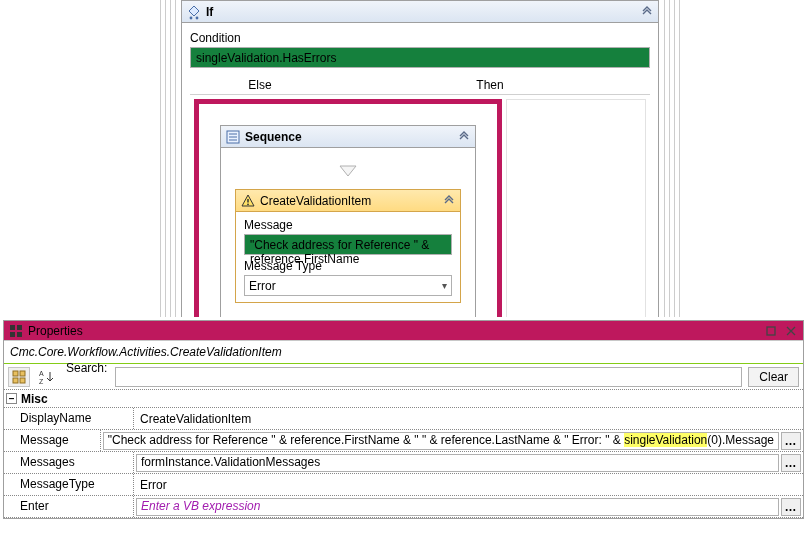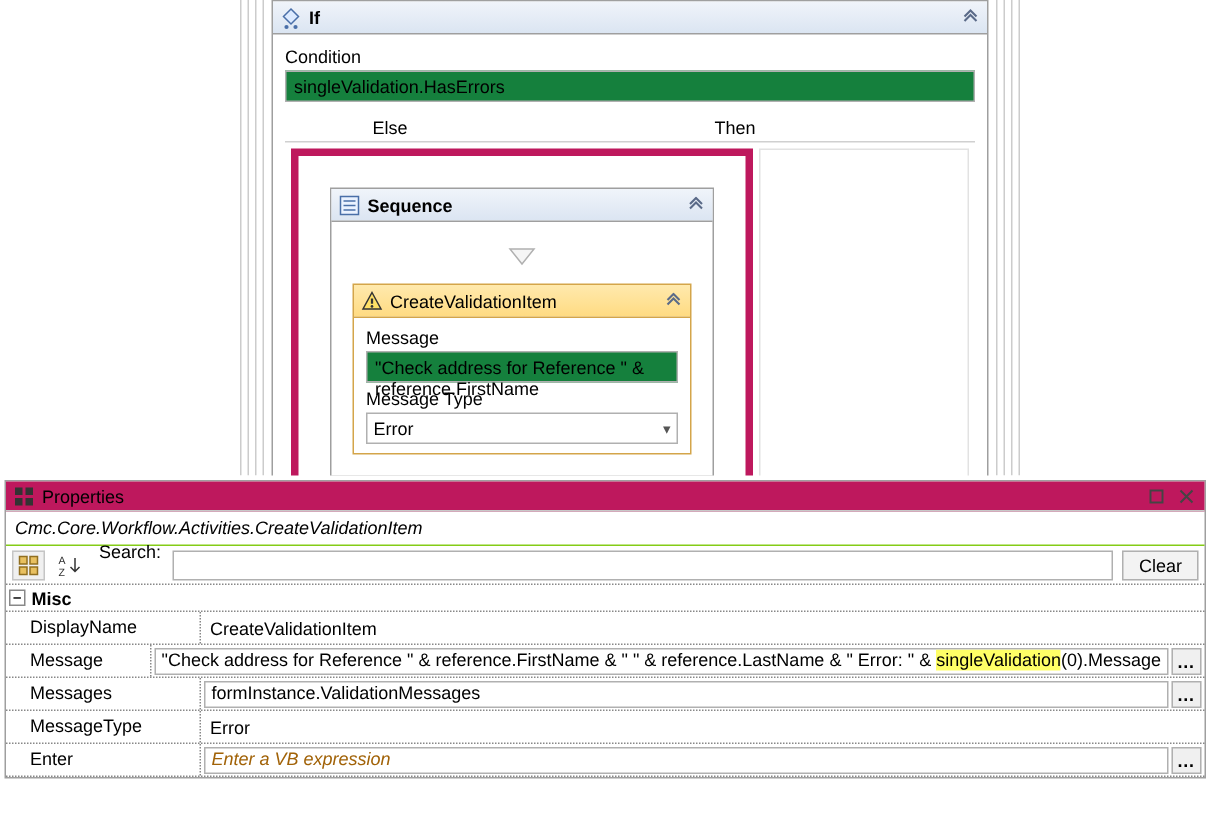--- a/index.html
+++ b/index.html
@@ -235,21 +235,21 @@
     width:20px; height:18px;
     border:1px solid #b0b0b0;
     background:#f0f0f0;
     margin-left:2px;
     display:inline-flex; align-items:center; justify-content:center;
     cursor:pointer;
     font-weight:bold;
     letter-spacing:1px;
   }
   .hl { background: #ffff66; }
-  .placeholder { color:#a16207; font-style: italic; }
+  .placeholder { color:#a21caf; font-style: italic; }
 </style>
 </head>
 <body>
 
 <div class="designer-area">
 
   <div class="nest n0"></div>
   <div class="nest n1"></div>
   <div class="nest n2"></div>
   <div class="nest n3"></div>

